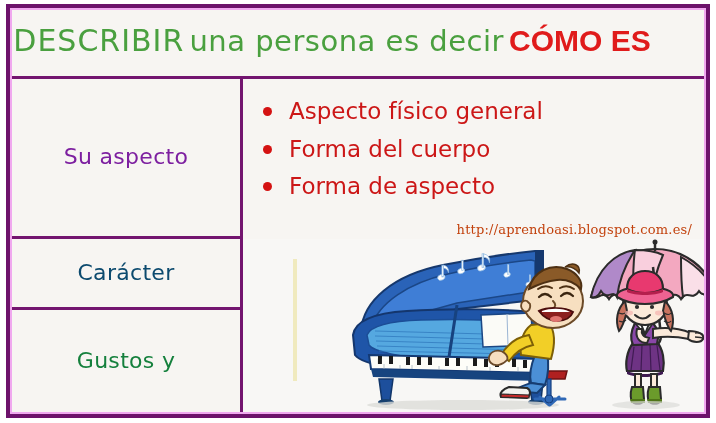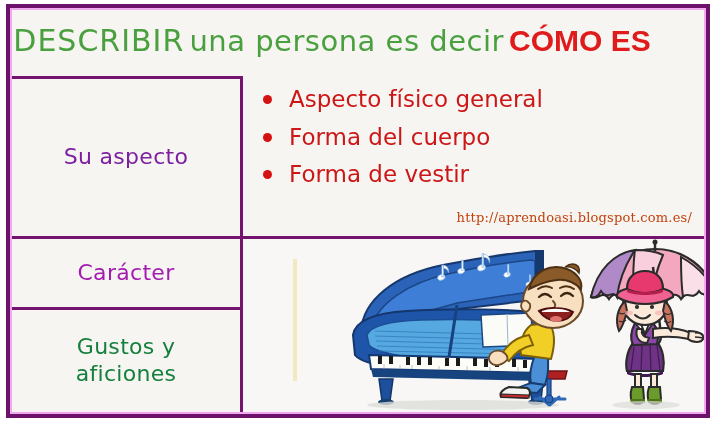--- a/index.html
+++ b/index.html
@@ -106,26 +106,26 @@
   #label-caracter { top: 229px; height: 68px; }
   #label-gustos  { top: 300px; height: 102px; }
 
   .label-text {
     font-family: "DejaVu Sans", sans-serif;
     font-size: 22px;
     line-height: 1.22;
     letter-spacing: 0.3px;
   }
   .c-purple  { color: #7d1fa0; }
-  .c-green   { color: #a21caf; }
+  .c-green   { color: #0c4a6e; }
   .c-magenta { color: #15803d; }
 
   
   #bullets-cell {
-    left: 231px; top: 61px;
+    left: 231px; top: 73px;
     width: 461px; height: 157px;
     padding: 12px 10px 16px 14px;
   }
   ul.bullets {
     list-style: none;
     margin: 0;
     padding: 0;
   }
   ul.bullets li {
     position: relative;
@@ -193,37 +193,36 @@
       </div>
     </div>
 
     <div class="cell label-cell" id="label-caracter">
       <div class="label-text c-green">Carácter</div>
     </div>
 
     <div class="cell label-cell" id="label-gustos">
       <div class="label-text c-magenta">
         <span>Gustos y</span><br>
-        <span>aficiones</span>
       </div>
     </div>
 
     <div class="cell" id="bullets-cell">
       <ul class="bullets">
         <li>
           <span class="dot"></span>
           <span>Aspecto físico general</span>
         </li>
         <li>
           <span class="dot"></span>
           <span>Forma del cuerpo</span>
         </li>
         <li>
           <span class="dot"></span>
-          <span>Forma de vestir</span>
+          <span>Forma de aspecto</span>
         </li>
       </ul>
       <div class="watermark">http://aprendoasi.blogspot.com.es/</div>
     </div>
 
     <div class="cell" id="art-cell">
       <svg id="art-svg" viewBox="0 0 461 173">
         <rect x="0" y="0" width="461" height="173" fill="#f8f7f5"></rect>
 
         <g>

